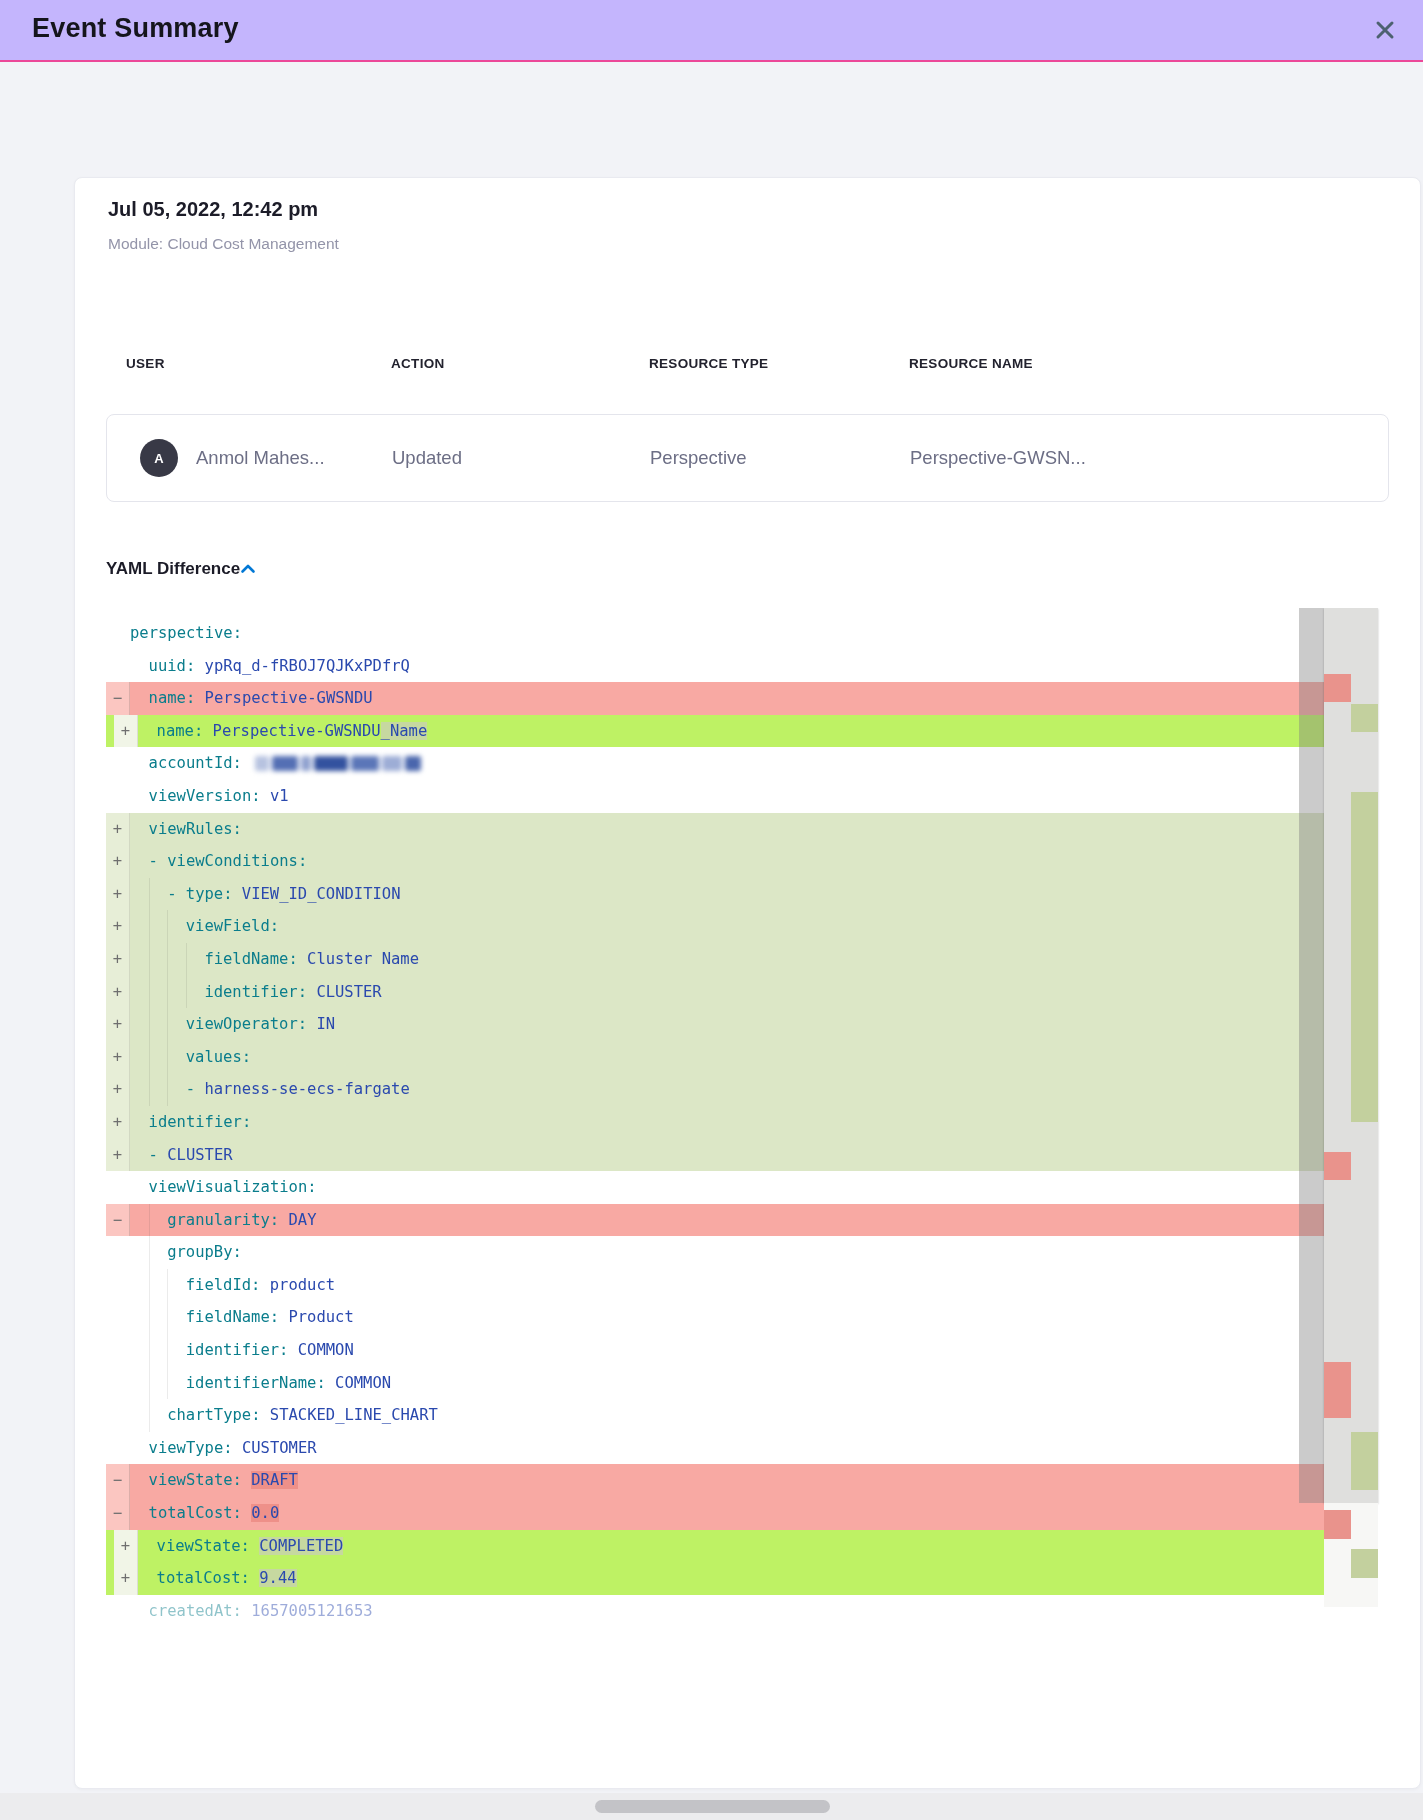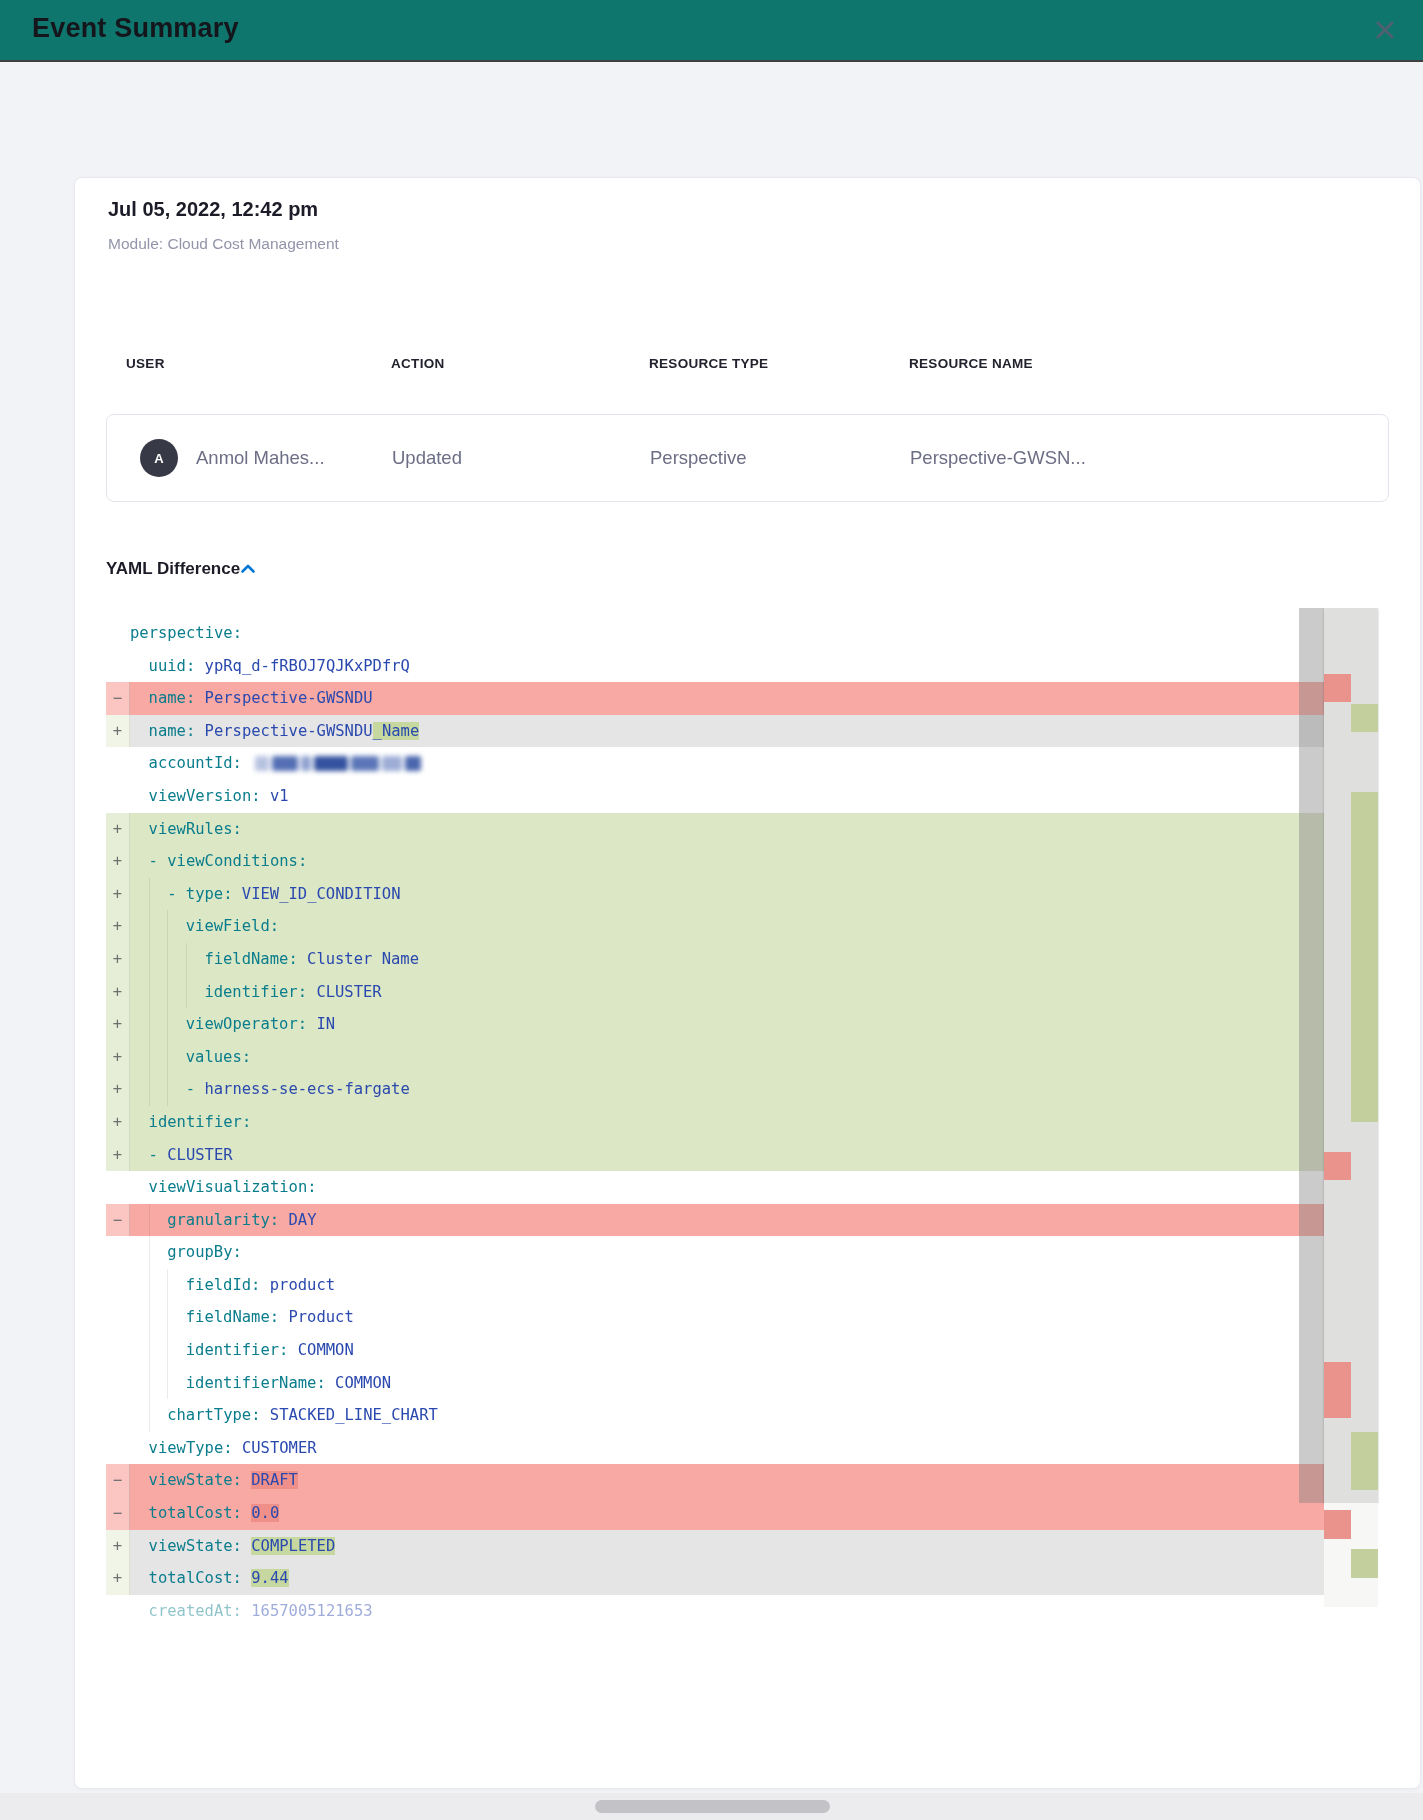--- a/index.html
+++ b/index.html
@@ -1,21 +1,21 @@
 <!DOCTYPE html>
 <html><head>
 <meta charset="utf-8">
 <style>
   * { margin:0; padding:0; box-sizing:border-box; }
   html,body { width:1423px; height:1820px; overflow:hidden; background:#f2f3f7;
               font-family:"Liberation Sans", sans-serif; }
 
   
   .modal-header { position:absolute; left:0; top:0; width:1423px; height:62px;
-    background:#0f766e; border-bottom:2px solid #404040; z-index:5; }
+    background:#c4b5fd; border-bottom:2px solid #ec4899; z-index:5; }
   .modal-title { position:absolute; left:32px; top:13px; font-size:27px; font-weight:700;
     color:#15151c; letter-spacing:.2px; }
   .close-btn { position:absolute; right:24px; top:18px; width:28px; height:28px;
     display:flex; align-items:center; justify-content:center; cursor:pointer; }
 
   
   .content-bg { position:absolute; left:0; top:62px; width:1423px; height:1758px; background:#f2f3f7;margin-left:36px; }
   .card { position:absolute; left:38px; top:115px; width:1347px; height:1612px;
     background:#ffffff; border:1px solid #e9eaf0; border-radius:8px;
     box-shadow:0 1px 3px rgba(40,41,61,.04); }
@@ -47,21 +47,21 @@
   .line { height:32.6px; line-height:32.6px; white-space:pre; width:1218px; }
   .gut { display:inline-block; width:24px; text-align:center; color:#6f6f6f; vertical-align:top; }
   .ind { display:inline-block; width:18.6px; height:32.6px; vertical-align:top; }
   .ind + .ind { border-left:1px solid rgba(60,60,60,.10); }
   .k { color:#0a7d8c; }
   .c { color:#0a7d8c; }
   .p { color:#0a7d8c; }
   .v { color:#2a49ae; }
   .line.bg-del { background:#f8a9a3; }
   .line.bg-del .gut { background:#fbc6c1; border-right:1px solid rgba(0,0,0,.12); }
-  .line.bg-add { background:#e5e5e5; }
+  .line.bg-add { background:#bef264;padding-left:8px; }
   .line.bg-add .gut { background:#f1f5e7; border-right:1px solid rgba(0,0,0,.09); }
   .line.bg-addblock { background:#dce7c6; }
   .line.bg-addblock .gut { background:#e7eed7; border-right:1px solid rgba(0,0,0,.09); }
   .line.bg-add .mk { background:#c6d8a0; }
   .line.bg-del .mk { background:#ee9089; }
   .line.dim { opacity:.45; }
   .redact { display:inline-flex; gap:3px; align-items:center; filter:blur(2.5px); vertical-align:middle; margin-left:4px; }
   .redact i { display:inline-block; height:15px; border-radius:2px; }
 
   

